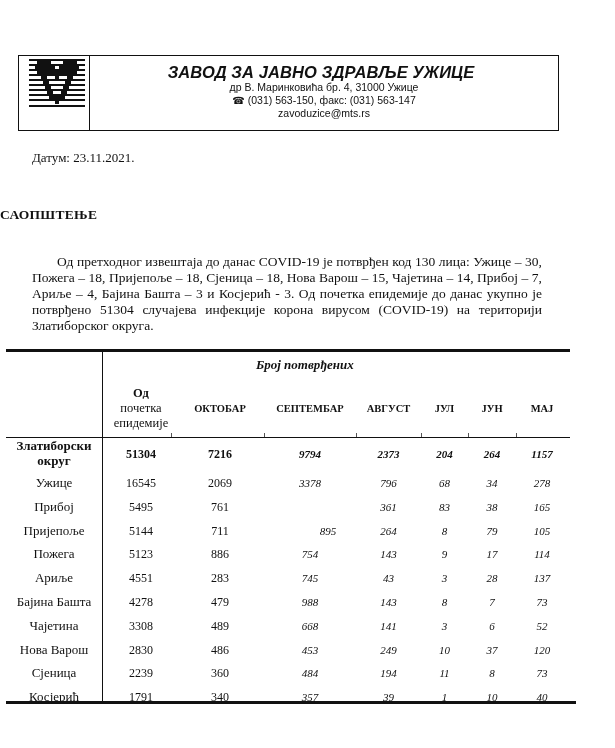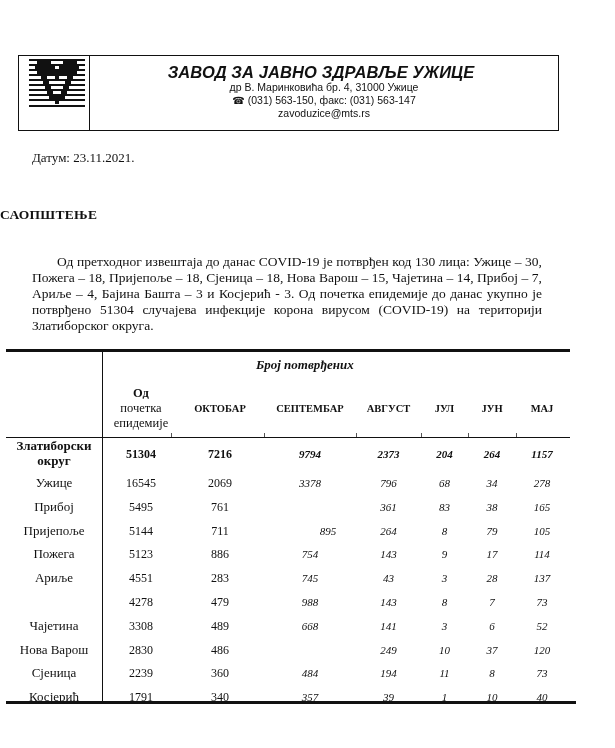--- a/index.html
+++ b/index.html
@@ -203,20 +203,21 @@
     <div class="name">Ариље</div>
     <div class="cell" style="left:100px;width:70px">4551</div>
     <div class="cell" style="left:178px;width:72px">283</div>
     <div class="cell it" style="left:258px;width:92px">745</div>
     <div class="cell it" style="left:350px;width:65px">43</div>
     <div class="cell it" style="left:415px;width:47px">3</div>
     <div class="cell it" style="left:462px;width:48px">28</div>
     <div class="cell it" style="left:510px;width:52px">137</div>
   </div>
       <div class="row" style="top: 241px;">
+    <div class="name">Бајина Башта</div>
     <div class="cell" style="left:100px;width:70px">4278</div>
     <div class="cell" style="left:178px;width:72px">479</div>
     <div class="cell it" style="left:258px;width:92px">988</div>
     <div class="cell it" style="left:350px;width:65px">143</div>
     <div class="cell it" style="left:415px;width:47px">8</div>
     <div class="cell it" style="left:462px;width:48px">7</div>
     <div class="cell it" style="left:510px;width:52px">73</div>
   </div>
       <div class="row" style="top: 264.8px;">
     <div class="name">Чајетина</div>
@@ -225,20 +226,21 @@
     <div class="cell it" style="left:258px;width:92px">668</div>
     <div class="cell it" style="left:350px;width:65px">141</div>
     <div class="cell it" style="left:415px;width:47px">3</div>
     <div class="cell it" style="left:462px;width:48px">6</div>
     <div class="cell it" style="left:510px;width:52px">52</div>
   </div>
       <div class="row" style="top: 288.6px;">
     <div class="name">Нова Варош</div>
     <div class="cell" style="left:100px;width:70px">2830</div>
     <div class="cell" style="left:178px;width:72px">486</div>
+    <div class="cell it" style="left:258px;width:92px">453</div>
     <div class="cell it" style="left:350px;width:65px">249</div>
     <div class="cell it" style="left:415px;width:47px">10</div>
     <div class="cell it" style="left:462px;width:48px">37</div>
     <div class="cell it" style="left:510px;width:52px">120</div>
   </div>
       <div class="row" style="top: 312.4px;">
     <div class="name">Сјеница</div>
     <div class="cell" style="left:100px;width:70px">2239</div>
     <div class="cell" style="left:178px;width:72px">360</div>
     <div class="cell it" style="left:258px;width:92px">484</div>

